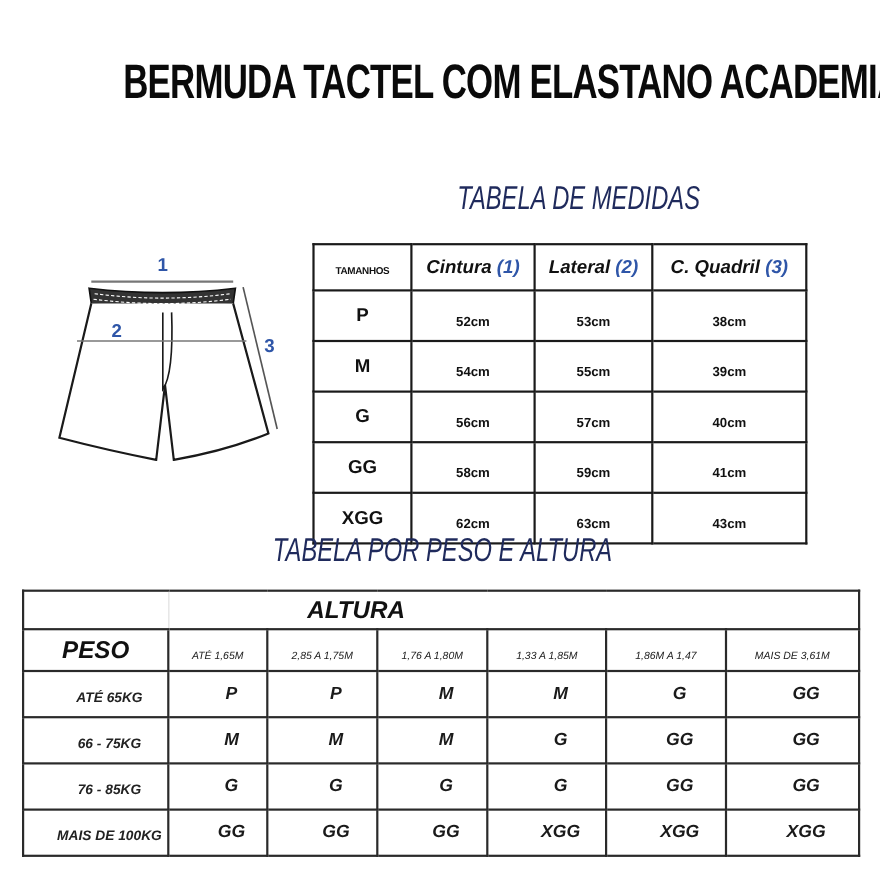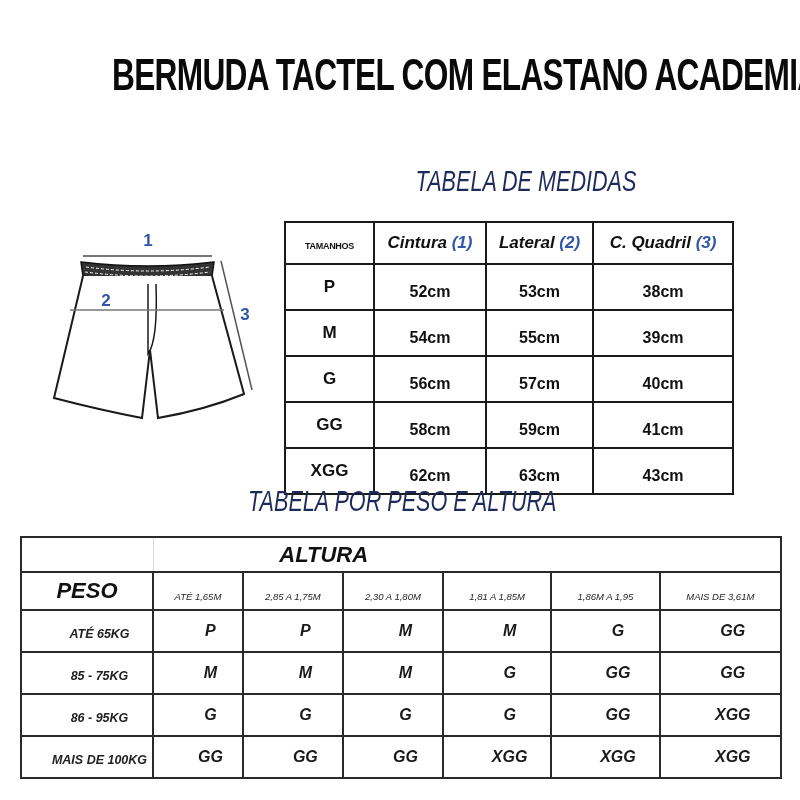--- a/index.html
+++ b/index.html
@@ -32,21 +32,21 @@
   }
   .measure-table th, .measure-table td {
     border: 2px solid #1a1a1a; text-align: center; padding: 0;
   }
   .measure-table thead th { height: 34px; text-align: center; }
   .measure-table tbody td { height: 34px; }
   .mt-size-h { width: 87px; font-size: 9px; font-weight: bold; letter-spacing: -0.3px; padding-top: 6px !important; }
   .mt-col-h { font-size: 17px; font-weight: bold; font-style: italic; }
   .mt-col-h .num { color: #2f56a8; }
   .mt-size { font-size: 17px; font-weight: bold; }
-  .mt-val { font-size: 16px; font-weight: bold; padding-top: 10px !important; vertical-align: middle; }
+  .mt-val { font-size: 12px; font-weight: bold; padding-top: 10px !important; vertical-align: middle; }
 
   
   .weight-table {
     position: absolute; left: 20px; top: 536px; width: 762px;
     border-collapse: collapse; border: 2px solid #2a2a2a;
   }
   .weight-table td, .weight-table th { border: 2px solid #2a2a2a; text-align: center; padding: 0; }
   .wt-empty-corner { border-right: 1px solid #ddd !important; border-bottom: 2px solid #2a2a2a; }
   .wt-altura { height: 33px; font-size: 22px; font-weight: bold; font-style: italic; text-align: center; }
   .wt-altura-cell { border-left: none !important; margin-left: 28px; }
@@ -133,51 +133,51 @@
 <table class="weight-table">
   <tbody>
       <tr>
     <td class="wt-empty-corner"></td>
     <td class="wt-altura wt-altura-cell" colspan="6"><span style="position:relative; left:-143px;">ALTURA</span></td>
   </tr>
   <tr>
     <td class="wt-peso">PESO</td>
     <td class="wt-range">ATÉ 1,65M</td>
     <td class="wt-range">2,85 A 1,75M</td>
-    <td class="wt-range">2,30 A 1,80M</td>
-    <td class="wt-range">1,81 A 1,85M</td>
-    <td class="wt-range">1,86M A 1,95</td>
+    <td class="wt-range">1,76 A 1,80M</td>
+    <td class="wt-range">1,33 A 1,85M</td>
+    <td class="wt-range">1,86M A 1,47</td>
     <td class="wt-range">MAIS DE 3,61M</td>
   </tr>
   <tr class="wt-row">
     <td class="wt-rowlabel">ATÉ 65KG</td>
     <td class="wt-cell">P</td>
     <td class="wt-cell">P</td>
     <td class="wt-cell">M</td>
     <td class="wt-cell">M</td>
     <td class="wt-cell">G</td>
     <td class="wt-cell">GG</td>
   </tr>
   <tr class="wt-row">
-    <td class="wt-rowlabel">85 - 75KG</td>
+    <td class="wt-rowlabel">66 - 75KG</td>
     <td class="wt-cell">M</td>
     <td class="wt-cell">M</td>
     <td class="wt-cell">M</td>
     <td class="wt-cell">G</td>
     <td class="wt-cell">GG</td>
     <td class="wt-cell">GG</td>
   </tr>
   <tr class="wt-row">
-    <td class="wt-rowlabel">86 - 95KG</td>
+    <td class="wt-rowlabel">76 - 85KG</td>
     <td class="wt-cell">G</td>
     <td class="wt-cell">G</td>
     <td class="wt-cell">G</td>
     <td class="wt-cell">G</td>
     <td class="wt-cell">GG</td>
-    <td class="wt-cell">XGG</td>
+    <td class="wt-cell">GG</td>
   </tr>
   <tr class="wt-row">
     <td class="wt-rowlabel">MAIS DE 100KG</td>
     <td class="wt-cell">GG</td>
     <td class="wt-cell">GG</td>
     <td class="wt-cell">GG</td>
     <td class="wt-cell">XGG</td>
     <td class="wt-cell">XGG</td>
     <td class="wt-cell">XGG</td>
   </tr>

